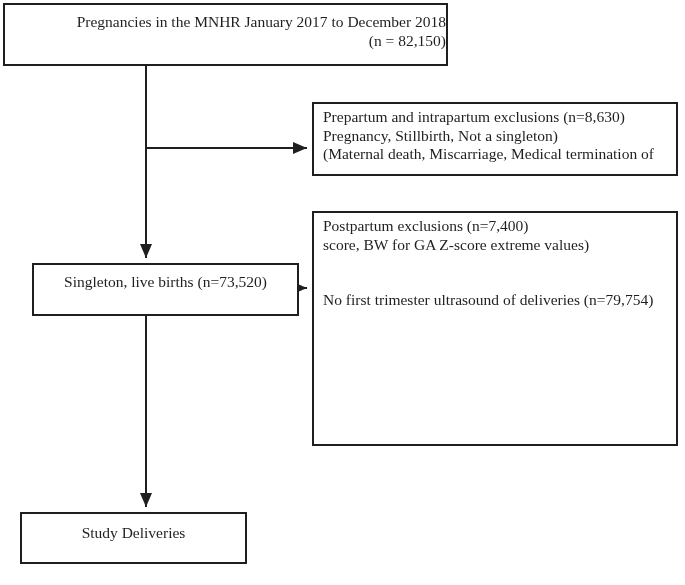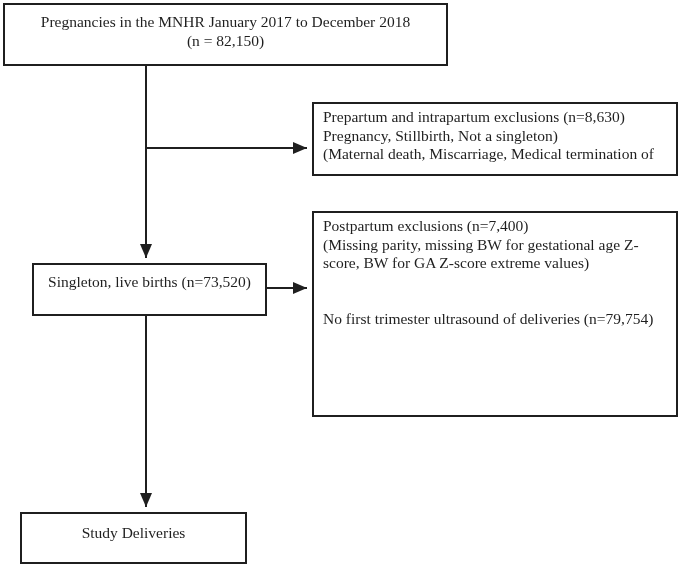--- a/index.html
+++ b/index.html
@@ -21,24 +21,24 @@
     position: absolute;
     border: 2px solid var(--ink);
     background: var(--bg);
     font-size: 15.5px;
     z-index: 2;
   }
   .flow-box .ln { display: block; white-space: nowrap; }
   .centered { text-align: center; }
   .left-pad { padding: 4px 9px; line-height: 18.5px; }
 
-  .box-pregnancies { left: 3px;  top: 3px;   width: 445px; height: 63px; padding-top: 7px;  line-height: 19px; }
+  .box-pregnancies { left: 3px;  top: 3px;   width: 445px; height: 63px; padding-top: 7px;  line-height: 19px; text-align: right; }
   .box-prepartum   { left: 312px; top: 102px; width: 366px; height: 74px; font-family: Liberation Serif, serif; }
-  .box-postpartum  { left: 312px; top: 211px; width: 366px; height: 206px; }
-  .box-singleton   { left: 32px; top: 263px; width: 235px; height: 53px; padding-top: 7px;  line-height: 19px; }
+  .box-postpartum  { left: 312px; top: 211px; width: 366px; height: 235px; }
+  .box-singleton   { left: 32px; top: 263px; width: 267px; height: 53px; padding-top: 7px;  line-height: 19px; }
   .box-study       { left: 20px; top: 512px; width: 227px; height: 52px; padding-top: 8px;  line-height: 22px; }
 
   .gap-spacer { display: block; height: 37px; }
 
   .arrow-layer {
     position: absolute;
     left: 0; top: 0;
     width: 685px;
     height: 585px;
     z-index: 1;
@@ -70,21 +70,20 @@
   </div>
 
   <div class="flow-box box-prepartum left-pad">
     <span class="ln">Prepartum and intrapartum exclusions (n=8,630)</span>
     <span class="ln">Pregnancy, Stillbirth, Not a singleton)</span>
     <span class="ln">(Maternal death, Miscarriage, Medical termination of</span>
   </div>
 
   <div class="flow-box box-postpartum left-pad">
     <span class="ln">Postpartum exclusions (n=7,400)</span>
-    <span class="ln">(Missing parity, missing BW for gestational age Z-</span>
     <span class="ln">score, BW for GA Z-score extreme values)</span>
     <span class="gap-spacer"></span>
     <span class="ln">No first trimester ultrasound of deliveries (n=79,754)</span>
   </div>
 
   <div class="flow-box box-singleton centered">
     <span class="ln">Singleton, live births (n=73,520)</span>
   </div>
 
   <div class="flow-box box-study centered">

